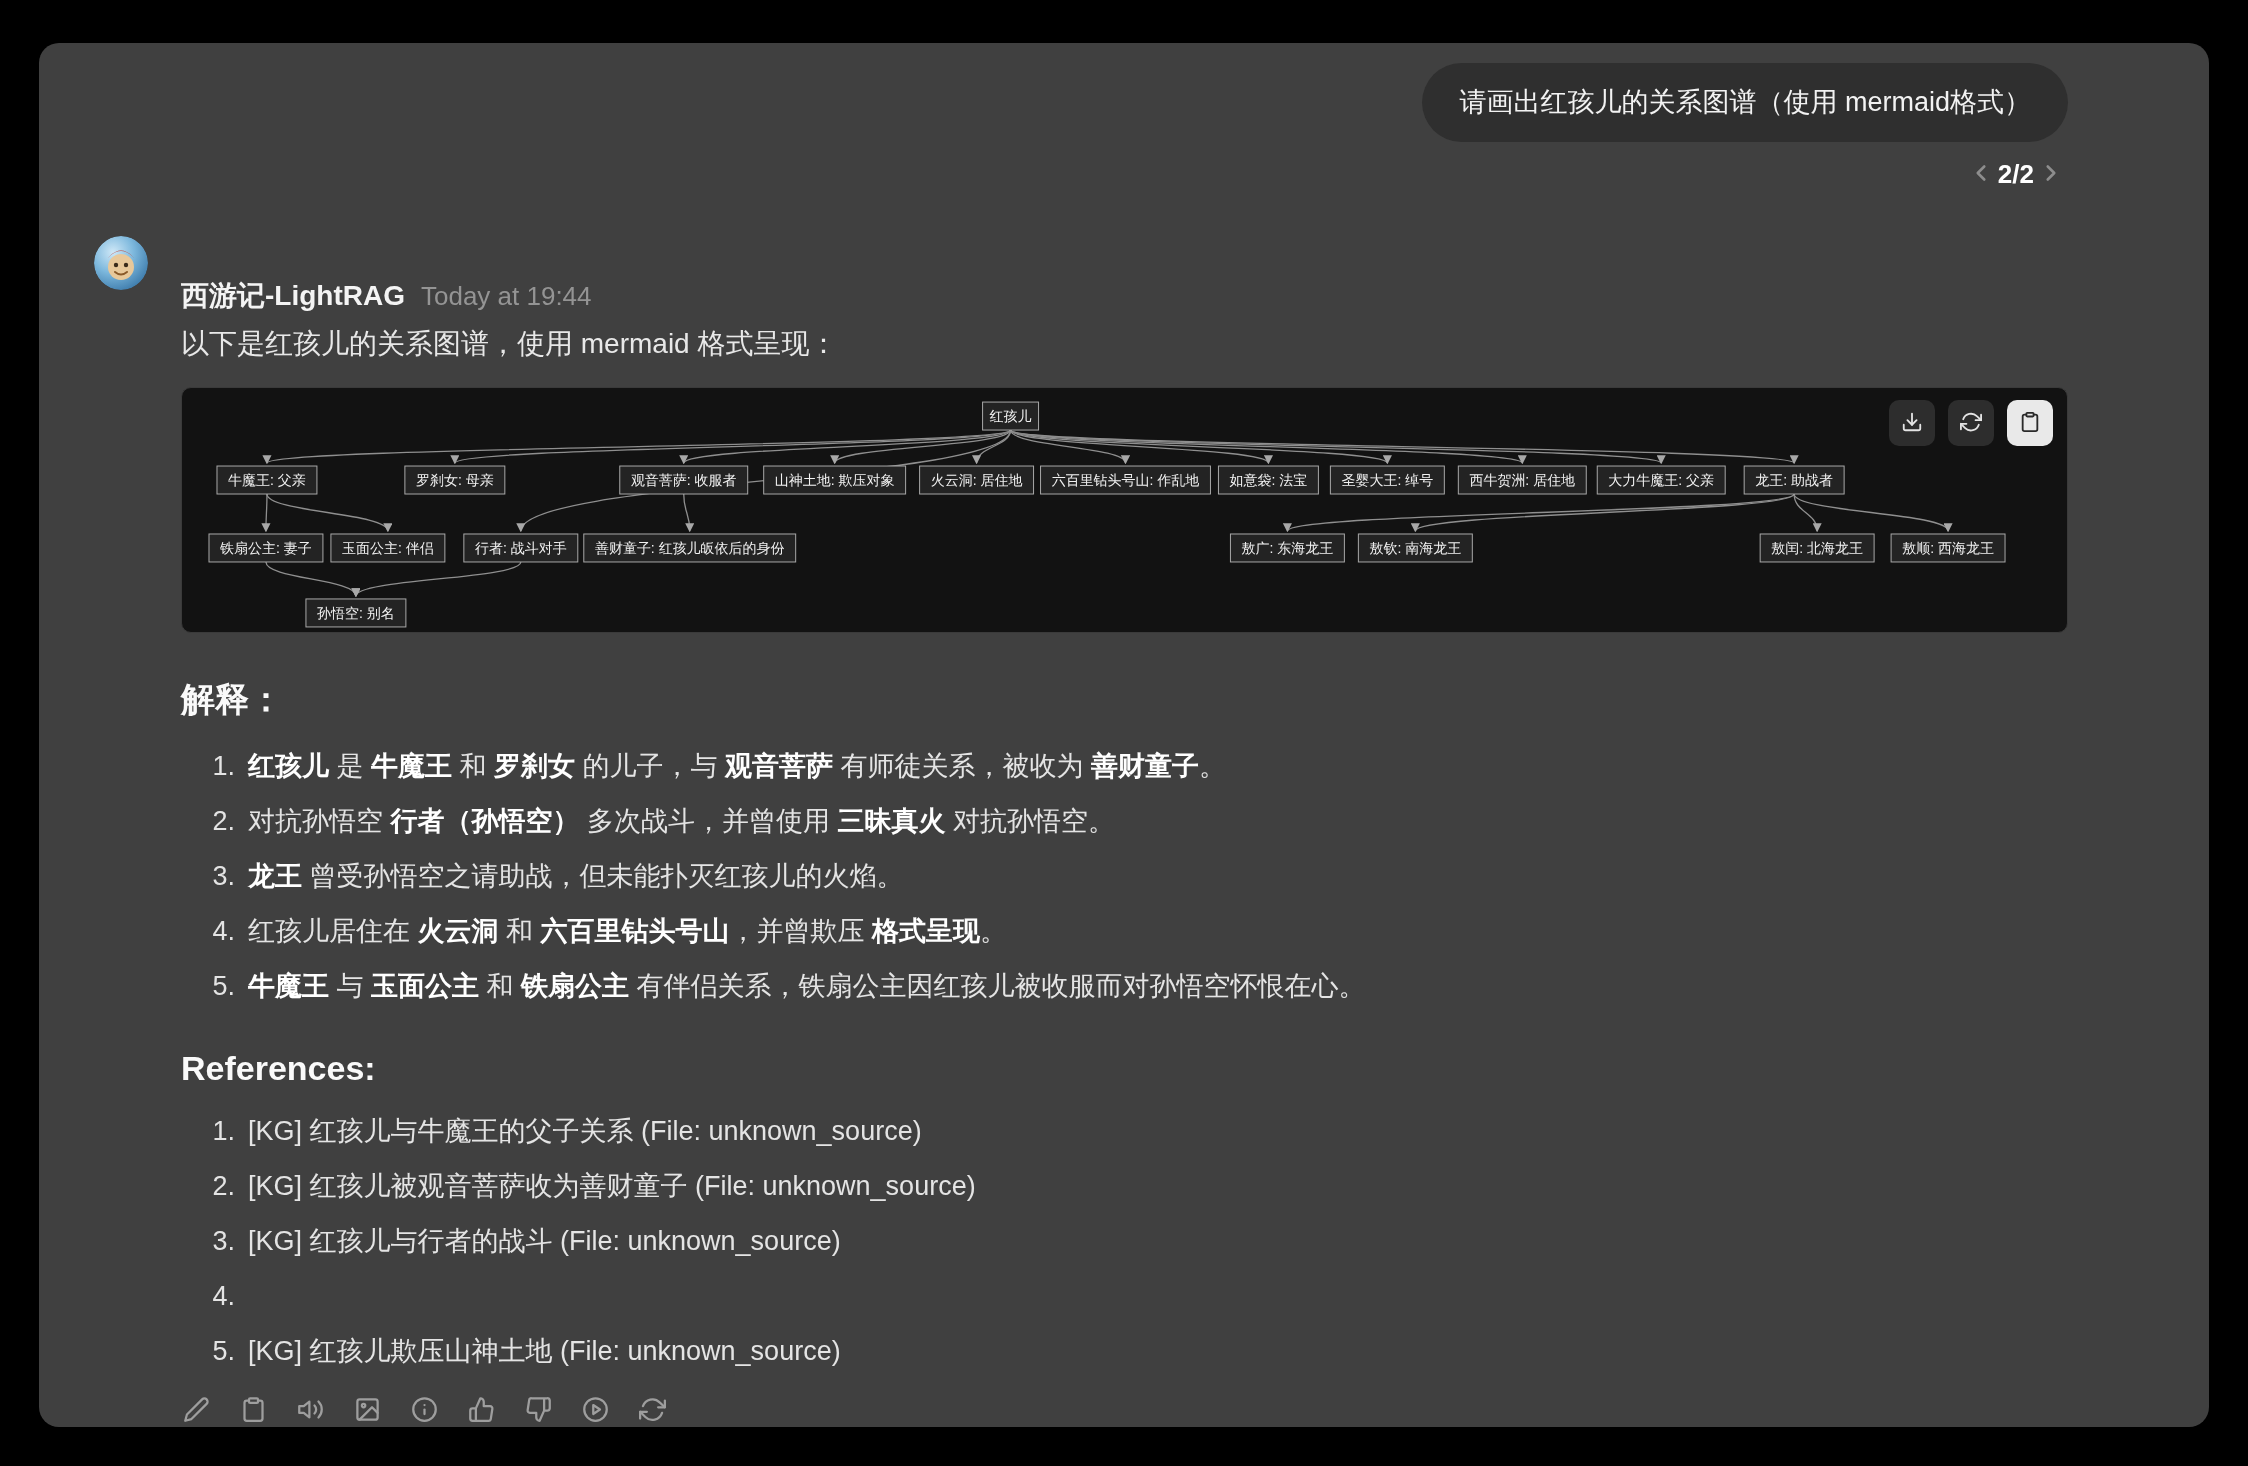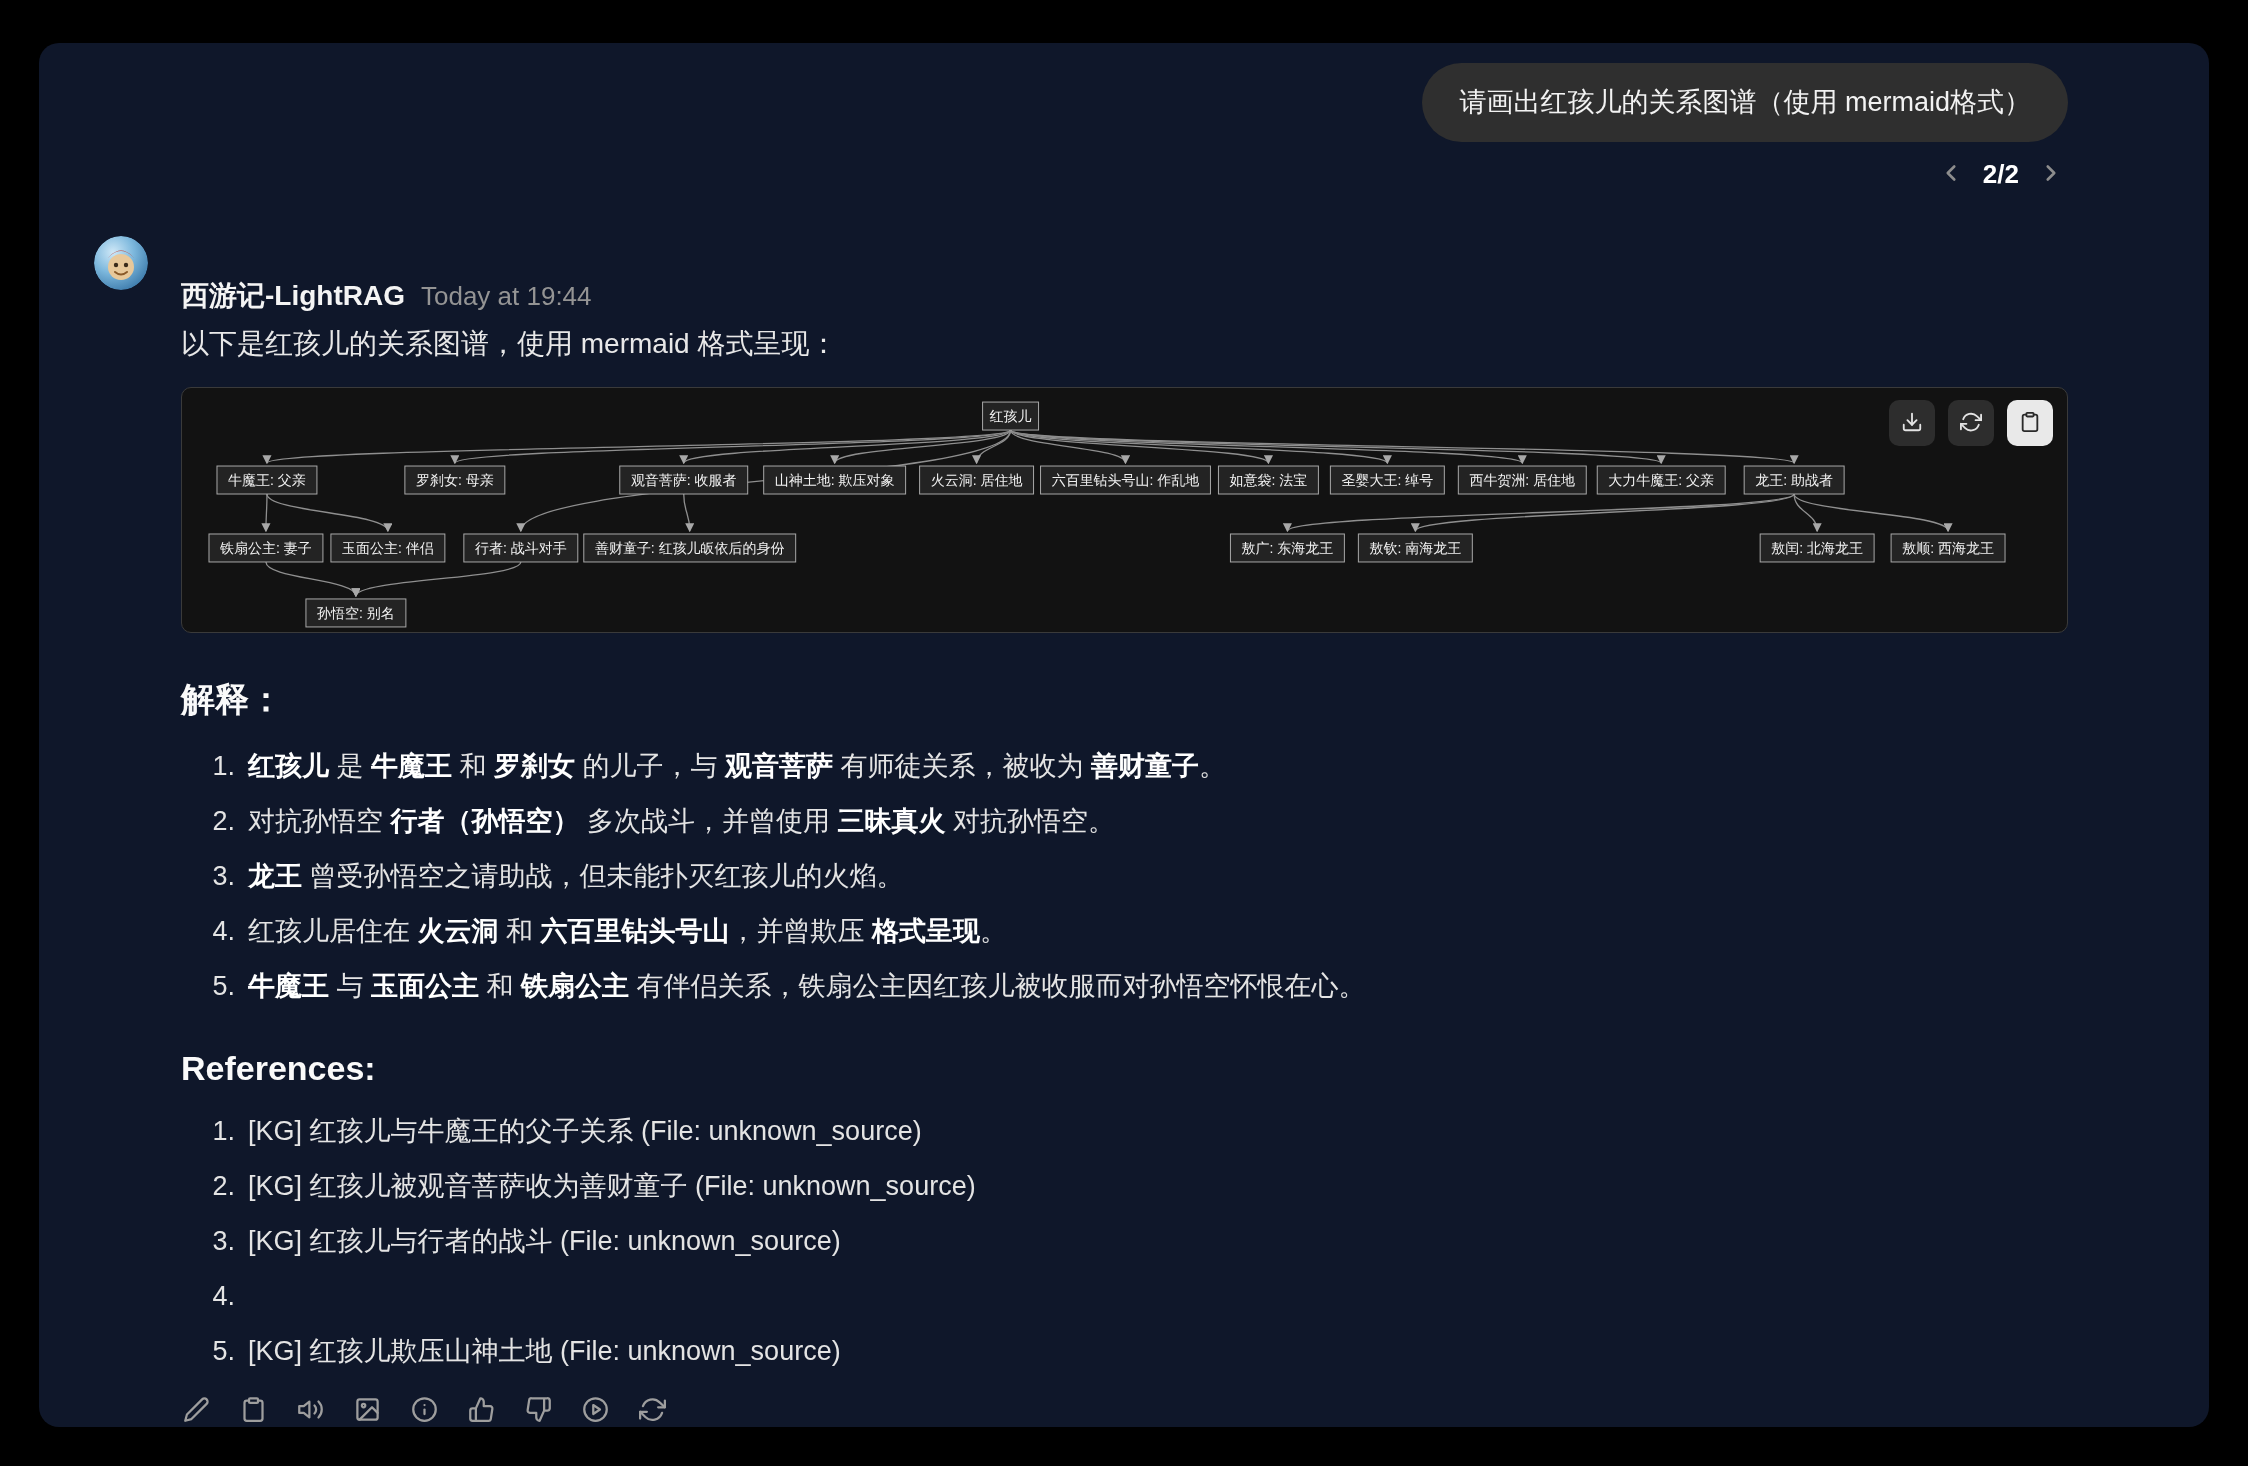--- a/index.html
+++ b/index.html
@@ -4,35 +4,35 @@
 <style>
   * { box-sizing: border-box; }
   html,body { margin:0; padding:0; }
   body {
     width:2248px; height:1466px; background:#000;
     font-family:"Liberation Sans","DejaVu Sans",sans-serif;
     color:#e8e8e8; overflow:hidden; position:relative;
   }
   .panel {
     position:absolute; left:39px; top:43px; width:2170px; height:1384px;
-    background:#0f172a; border-radius:20px;
+    background:#404040; border-radius:20px;
     padding:20px 141px 0 55px; overflow:hidden;
   }
   
   .user-row { display:flex; justify-content:flex-end; }
   .user-bubble {
     background:#2f2f2f; color:#f2f2f2; font-size:27px;
     height:79px; line-height:79px; padding:0 37px; border-radius:40px;
     white-space:nowrap;
   }
   
   .pager { display:flex; justify-content:flex-end; align-items:center; margin-top:14px; height:36px; }
   .pager-btn { background:none; border:none; padding:0; width:34px; height:34px; color:#8d8d8d; cursor:pointer; display:flex; align-items:center; justify-content:center; }
   .pager-btn svg { width:26px; height:26px; }
-  .page-label { color:#ffffff; font-weight:700; font-size:26px; margin:0 15px; }
+  .page-label { color:#ffffff; font-weight:700; font-size:26px; margin:0 0; }
   
   .message { display:flex; margin-top:44px; gap:33px; }
   .avatar { width:54px; height:54px; border-radius:50%; overflow:hidden; flex:none; cursor:pointer; }
   .avatar svg { display:block; }
   .msg-col { flex:1; min-width:0; }
   .msg-header { display:flex; align-items:baseline; gap:16px;margin-top:41px; }
   .assistant-name { font-size:28px; font-weight:700; color:#f4f4f4; }
   .timestamp { font-size:26px; color:#949494; }
   .intro { margin-top:10px; font-size:28px; color:#e8e8e8; line-height:38px; }
   

